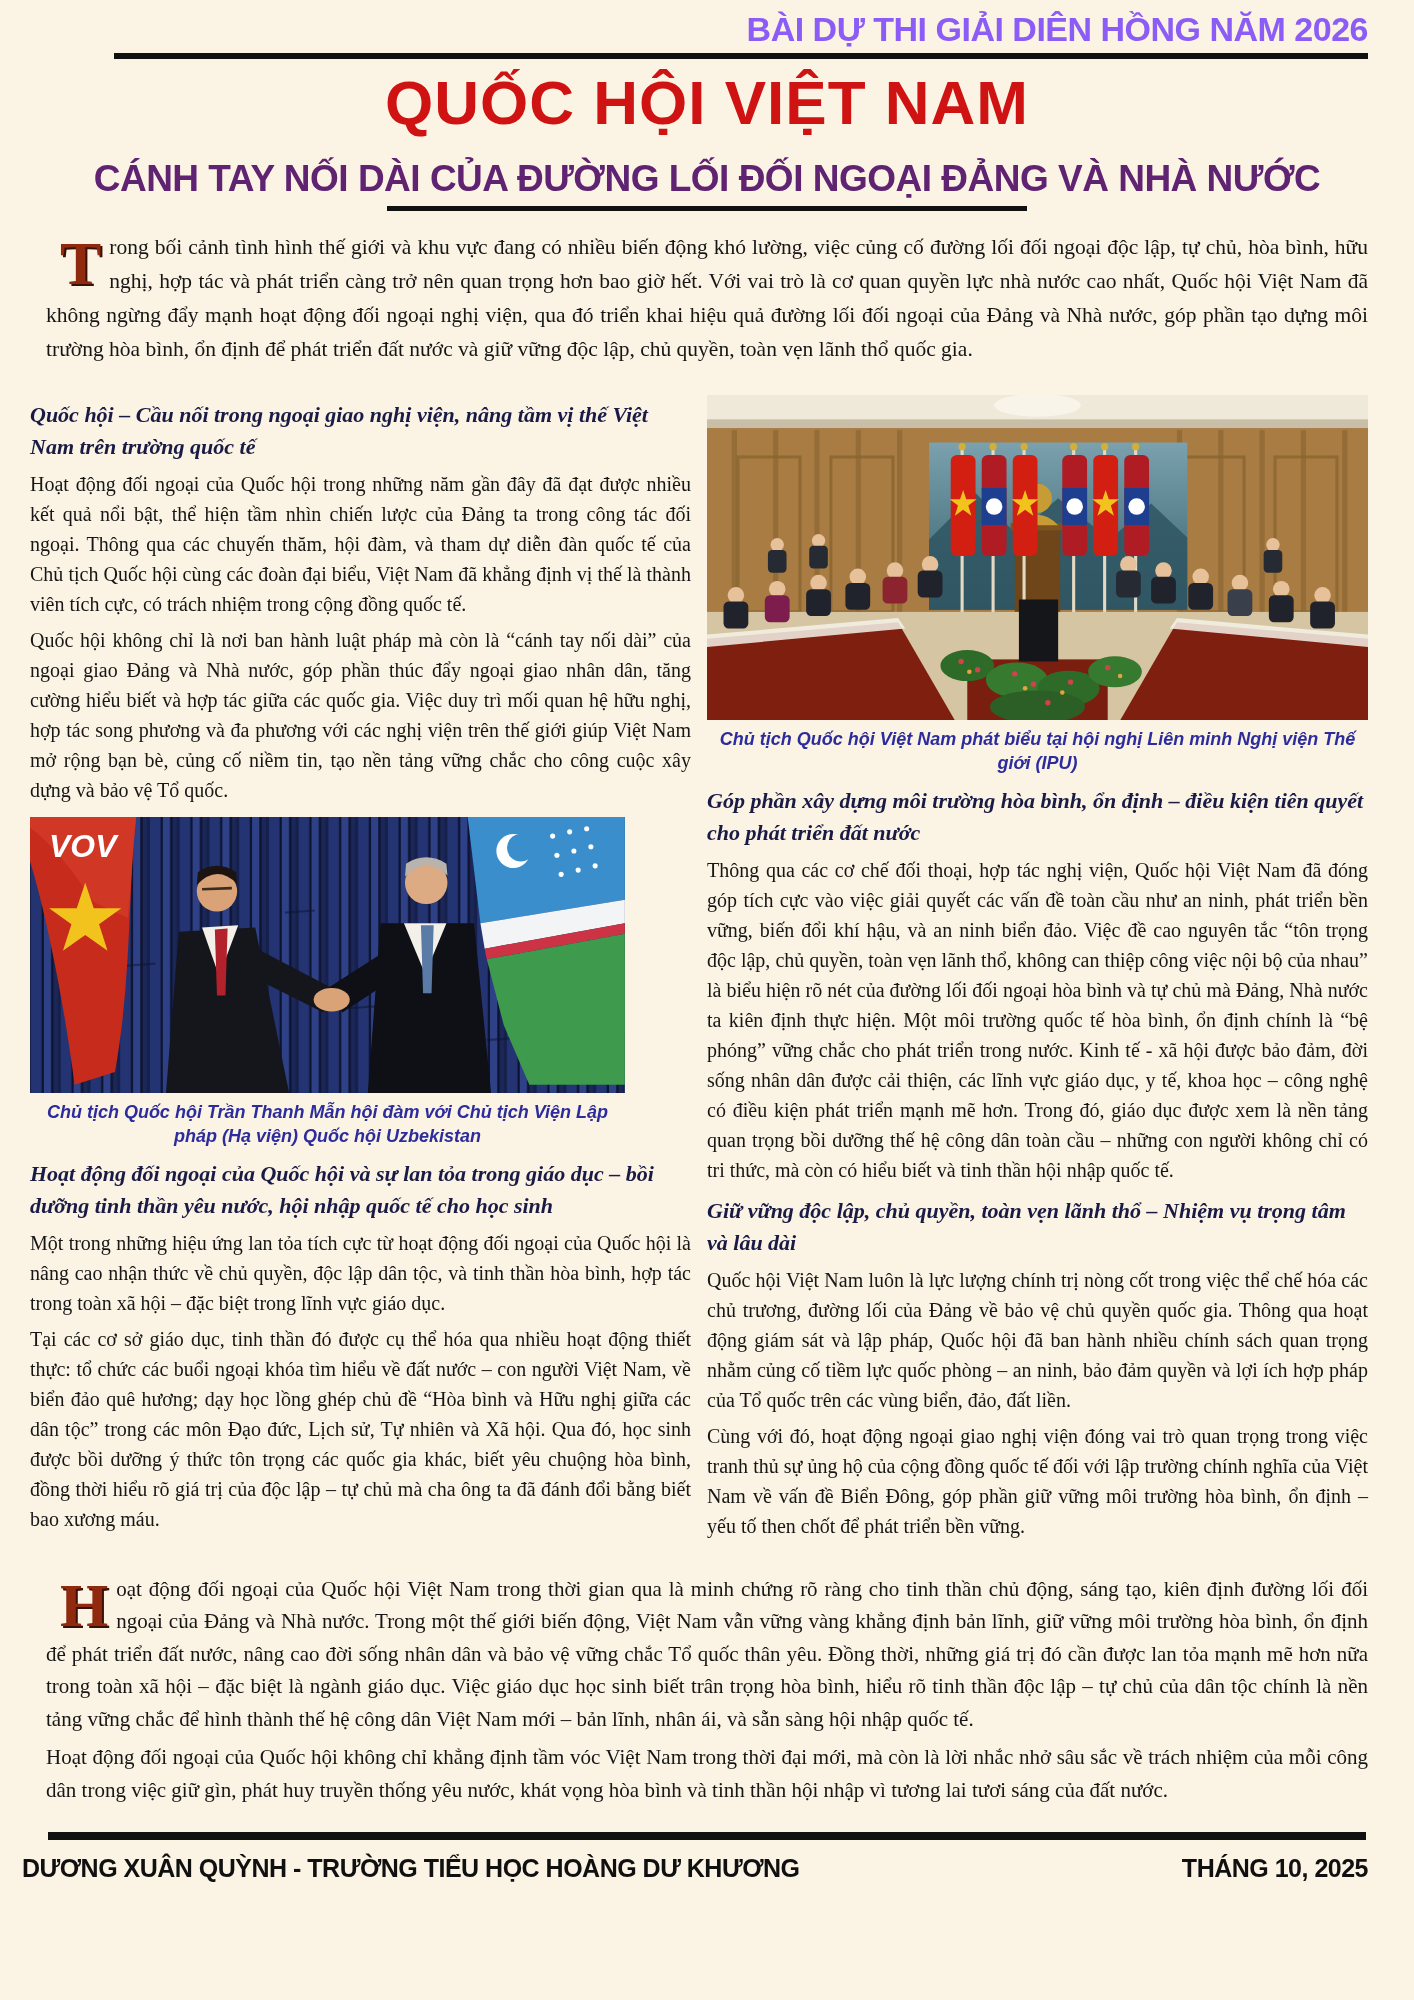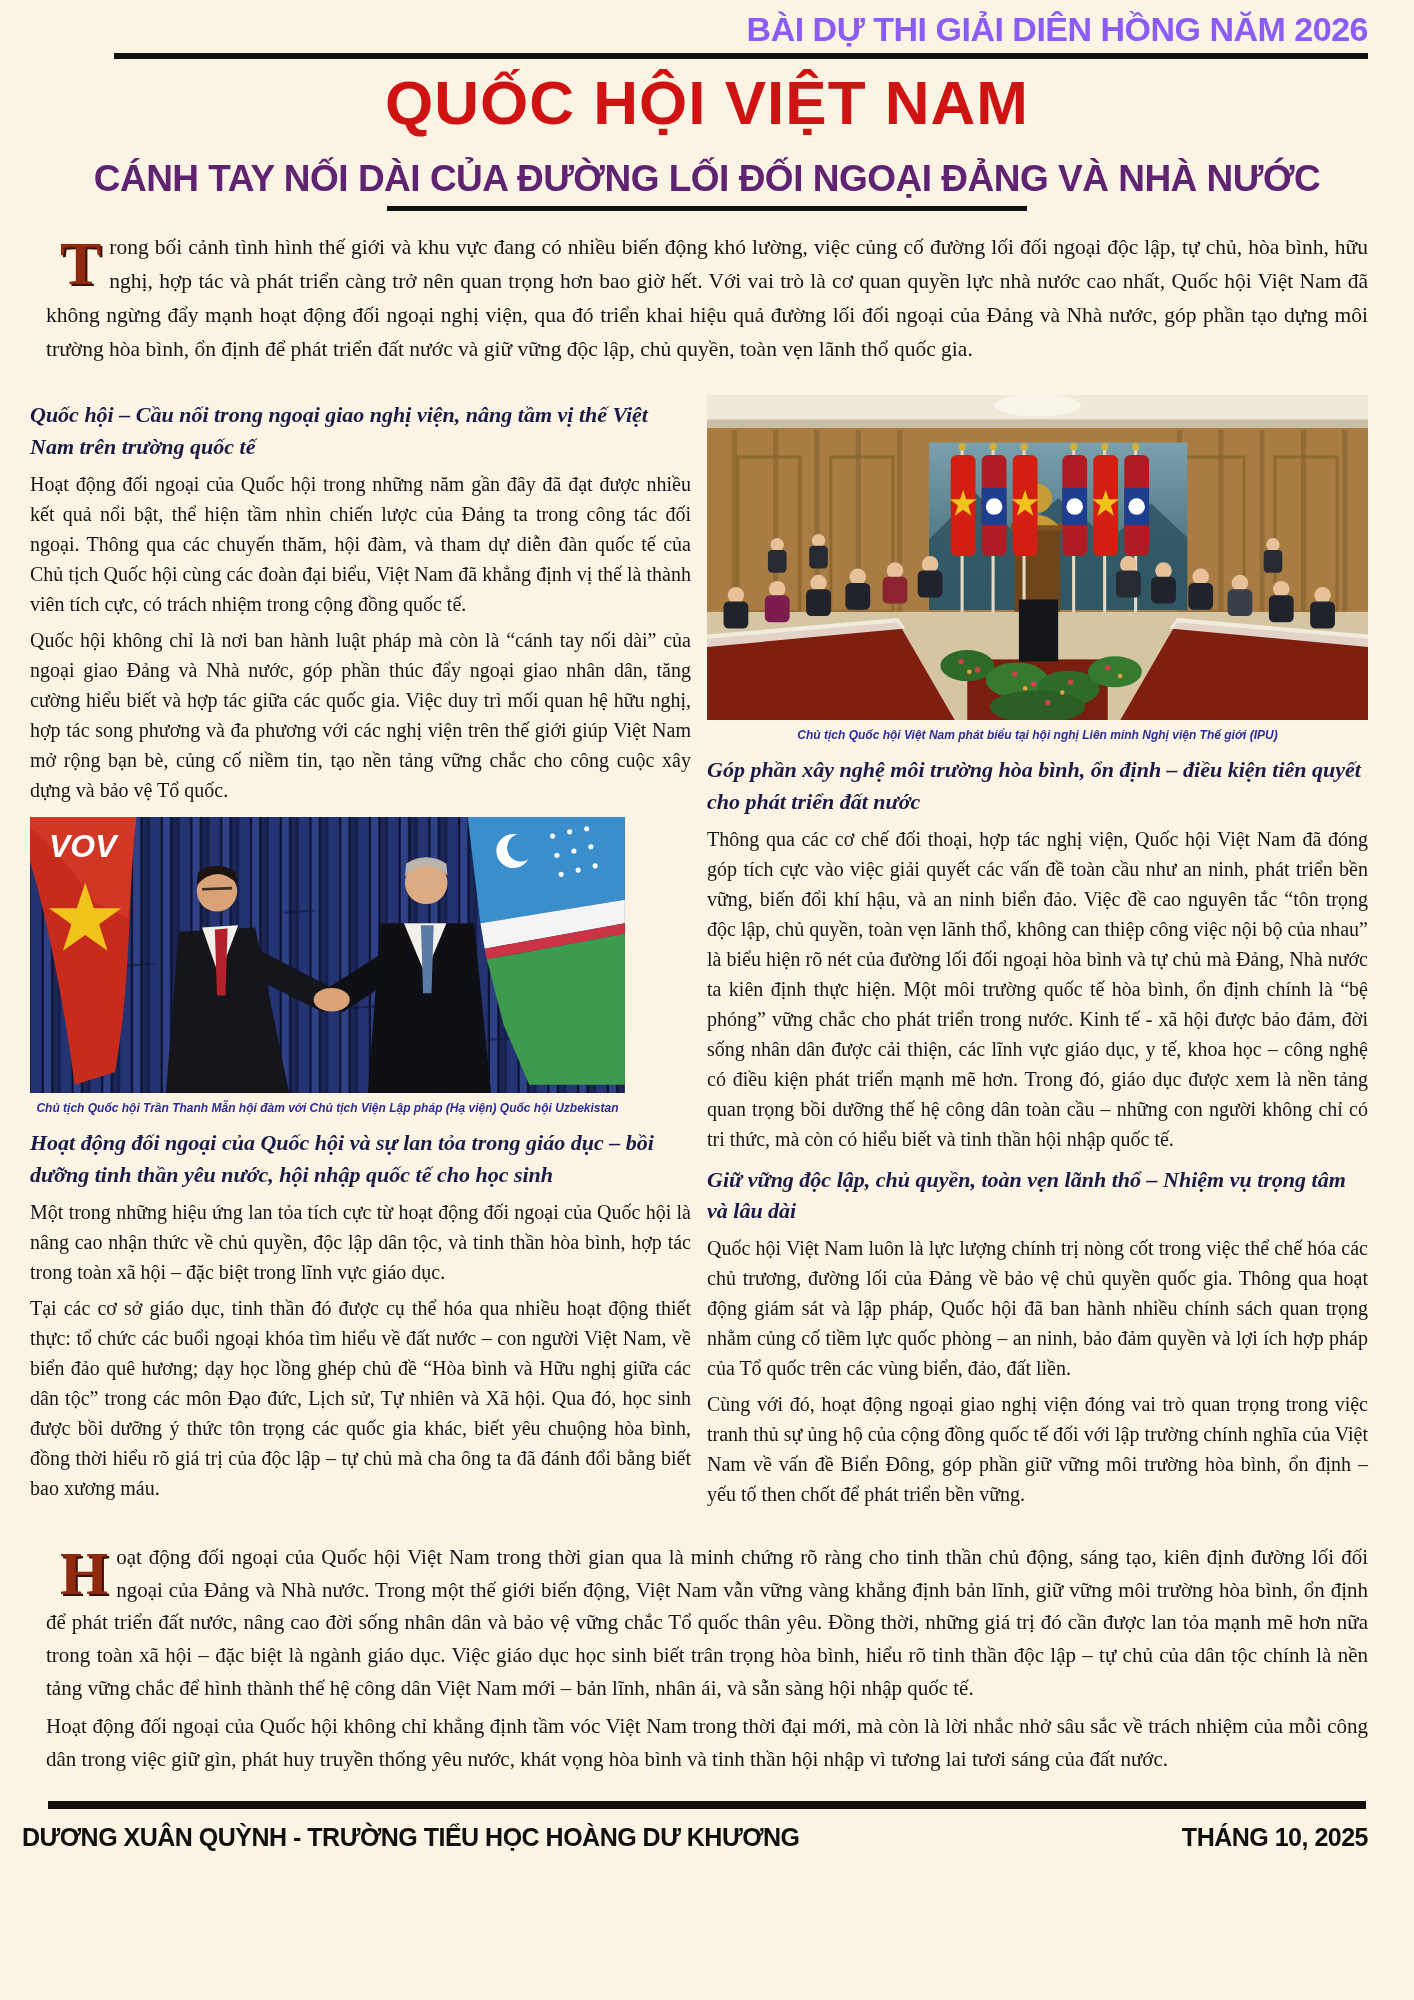--- a/index.html
+++ b/index.html
@@ -82,21 +82,21 @@
   }
   figure{margin:12px 0 6px 0;}
   .fig-left{width:90%;}
   .fig-img{display:block;width:100%;height:auto;border:0;}
   figcaption{
     margin-top:8px;
     text-align:center;
     font-family:"Liberation Sans",sans-serif;
     font-weight:bold;
     font-style:italic;
-    font-size:12px;
+    font-size:18px;
     line-height:1.3;
     color:#2c2c9c;
   }
 
   
   .conclusion{
     padding:26px 46px 0 46px;
     font-size:21px;
     line-height:1.55;
     text-align:justify;
@@ -394,21 +394,21 @@
               </g>
             <g transform="translate(540,140)">
                 <circle cx="8" cy="5" r="6.5" fill="#e6c19a"></circle>
                 <rect x="-1" y="10" width="18" height="22" rx="4" fill="#262a33"></rect>
               </g>
           </g>
         </svg>
         <figcaption>Chủ tịch Quốc hội Việt Nam phát biểu tại hội nghị Liên minh Nghị viện Thế giới (IPU)</figcaption>
       </figure>
 
-      <div class="sec-heading">Góp phần xây nghệ môi trường hòa bình, ổn định – điều kiện tiên quyết cho phát triển đất nước</div>
+      <div class="sec-heading">Góp phần xây dựng môi trường hòa bình, ổn định – điều kiện tiên quyết cho phát triển đất nước</div>
       <p class="body-p">Thông qua các cơ chế đối thoại, hợp tác nghị viện, Quốc hội Việt Nam đã đóng góp tích cực vào việc giải quyết các vấn đề toàn cầu như an ninh, phát triển bền vững, biến đổi khí hậu, và an ninh biển đảo. Việc đề cao nguyên tắc “tôn trọng độc lập, chủ quyền, toàn vẹn lãnh thổ, không can thiệp công việc nội bộ của nhau” là biểu hiện rõ nét của đường lối đối ngoại hòa bình và tự chủ mà Đảng, Nhà nước ta kiên định thực hiện. Một môi trường quốc tế hòa bình, ổn định chính là “bệ phóng” vững chắc cho phát triển trong nước. Kinh tế - xã hội được bảo đảm, đời sống nhân dân được cải thiện, các lĩnh vực giáo dục, y tế, khoa học – công nghệ có điều kiện phát triển mạnh mẽ hơn. Trong đó, giáo dục được xem là nền tảng quan trọng bồi dưỡng thế hệ công dân toàn cầu – những con người không chỉ có tri thức, mà còn có hiểu biết và tinh thần hội nhập quốc tế.</p>
 
       <div class="sec-heading">Giữ vững độc lập, chủ quyền, toàn vẹn lãnh thổ – Nhiệm vụ trọng tâm và lâu dài</div>
       <p class="body-p">Quốc hội Việt Nam luôn là lực lượng chính trị nòng cốt trong việc thể chế hóa các chủ trương, đường lối của Đảng về bảo vệ chủ quyền quốc gia. Thông qua hoạt động giám sát và lập pháp, Quốc hội đã ban hành nhiều chính sách quan trọng nhằm củng cố tiềm lực quốc phòng – an ninh, bảo đảm quyền và lợi ích hợp pháp của Tổ quốc trên các vùng biển, đảo, đất liền.</p>
       <p class="body-p">Cùng với đó, hoạt động ngoại giao nghị viện đóng vai trò quan trọng trong việc tranh thủ sự ủng hộ của cộng đồng quốc tế đối với lập trường chính nghĩa của Việt Nam về vấn đề Biển Đông, góp phần giữ vững môi trường hòa bình, ổn định – yếu tố then chốt để phát triển bền vững.</p>
     </div>
   </div>
 
   <div class="conclusion">
     <p><span class="dropcap">H</span><span>oạt động đối ngoại của Quốc hội Việt Nam trong thời gian qua là minh chứng rõ ràng cho tinh thần chủ động, sáng tạo, kiên định đường lối đối ngoại của Đảng và Nhà nước. Trong một thế giới biến động, Việt Nam vẫn vững vàng khẳng định bản lĩnh, giữ vững môi trường hòa bình, ổn định để phát triển đất nước, nâng cao đời sống nhân dân và bảo vệ vững chắc Tổ quốc thân yêu. Đồng thời, những giá trị đó cần được lan tỏa mạnh mẽ hơn nữa trong toàn xã hội – đặc biệt là ngành giáo dục. Việc giáo dục học sinh biết trân trọng hòa bình, hiểu rõ tinh thần độc lập – tự chủ của dân tộc chính là nền tảng vững chắc để hình thành thế hệ công dân Việt Nam mới – bản lĩnh, nhân ái, và sẵn sàng hội nhập quốc tế.</span></p>

